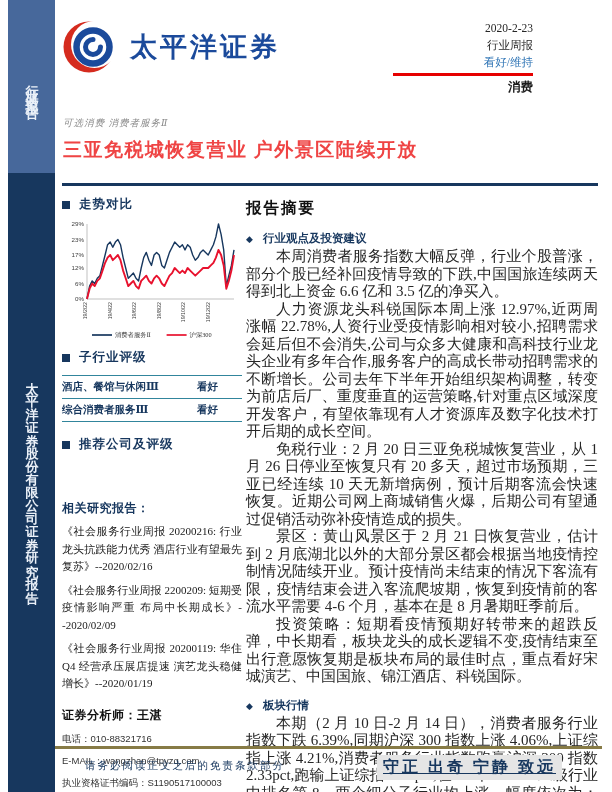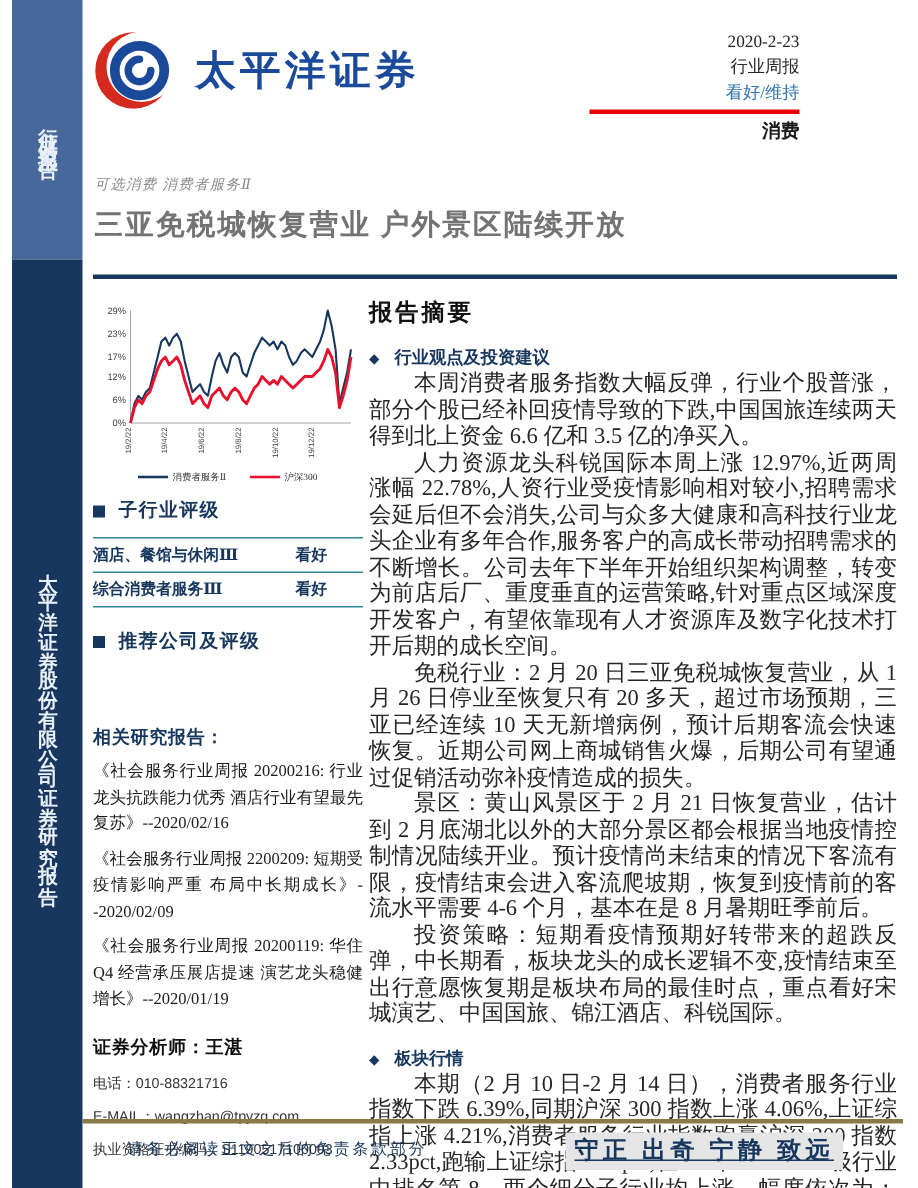--- a/index.html
+++ b/index.html
@@ -19,21 +19,21 @@
   .brand { position:absolute; left:62px; top:16px; display:flex; align-items:center; gap:10px; }
   .brand-cn { font-family:"Liberation Sans","DejaVu Sans",sans-serif; font-weight:bold; font-size:27px; color:#1B4A9B; letter-spacing:3px; line-height:30px; }
   .brand-en { font-family:"Liberation Sans","DejaVu Sans",sans-serif; font-size:10.5px; color:#1B4A9B; letter-spacing:3.2px; margin-top:2px; }
   .header-meta { position:absolute; right:79px; top:20px; width:170px; text-align:right; font-size:11.5px; color:#262626; line-height:17px; }
   .header-meta .rating { color:#2E74B5; }
   .red-rule { width:140px; height:3px; background:#E60000; margin:2px 0 3px auto; }
   .header-meta .sector { font-weight:bold; font-size:12.5px; color:#1a1a1a; }
 
   
   .breadcrumb { position:absolute; left:63px; top:117px; font-size:9.5px; color:#8a8a8a; letter-spacing:1px;font-style:italic; }
-  .doc-title { position:absolute; left:63px; top:137px; font-size:19px; font-weight:bold; color:#737373; letter-spacing:1.5px; }
+  .doc-title { position:absolute; left:63px; top:137px; font-size:19px; font-weight:bold; color:#ef4444; letter-spacing:1.5px; }
   .title-rule { position:absolute; left:62px; top:183px; width:536px; height:3px; background:#17375E; }
 
   
   .left-col  { position:absolute; left:62px; top:196px; width:180px; }
   .right-col { position:absolute; left:246px; top:196px; width:352px; }
 
   .section-h { display:flex; align-items:center; gap:9px; color:#17375E; font-weight:bold; font-size:12.5px; letter-spacing:1px; }
   .bullet-sq { width:8px; height:8px; background:#17375E; flex:0 0 auto; }
 
   #trend-svg { display:block; margin-top:4px; }
@@ -95,20 +95,24 @@
     <div class="red-rule"></div>
     <div class="sector">消费</div>
   </div>
 
   <div class="breadcrumb">可选消费 消费者服务Ⅱ</div>
   <h1 class="doc-title">三亚免税城恢复营业 户外景区陆续开放</h1>
   <div class="title-rule"></div>
 
   <div class="left-col">
 
+    <div class="section-h">
+      <span class="bullet-sq"></span>
+      <span>走势对比</span>
+    </div>
 
     <svg id="trend-svg" viewBox="0 0 178 126" width="178" height="126">
         <text x="22" y="9.2" text-anchor="end" font-size="6.2" fill="#404040" font-family="Liberation Sans, DejaVu Sans, sans-serif">29%</text>
         <text x="22" y="24.71724137931034" text-anchor="end" font-size="6.2" fill="#404040" font-family="Liberation Sans, DejaVu Sans, sans-serif">23%</text>
         <text x="22" y="40.23448275862069" text-anchor="end" font-size="6.2" fill="#404040" font-family="Liberation Sans, DejaVu Sans, sans-serif">17%</text>
         <text x="22" y="53.16551724137931" text-anchor="end" font-size="6.2" fill="#404040" font-family="Liberation Sans, DejaVu Sans, sans-serif">12%</text>
         <text x="22" y="68.68275862068965" text-anchor="end" font-size="6.2" fill="#404040" font-family="Liberation Sans, DejaVu Sans, sans-serif">6%</text>
         <text x="22" y="84.2" text-anchor="end" font-size="6.2" fill="#404040" font-family="Liberation Sans, DejaVu Sans, sans-serif">0%</text>
         <line x1="25" y1="7" x2="25" y2="82" stroke="#a6a6a6" stroke-width="0.7"></line>
         <line x1="25" y1="82" x2="172" y2="82" stroke="#a6a6a6" stroke-width="0.7"></line>

